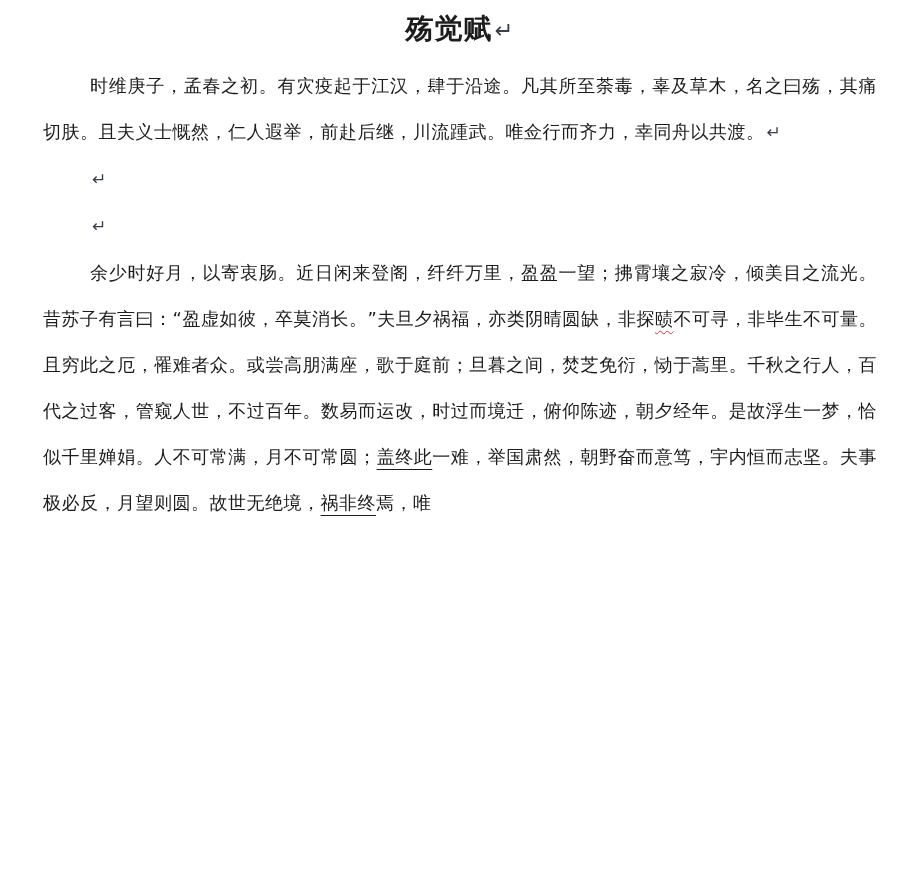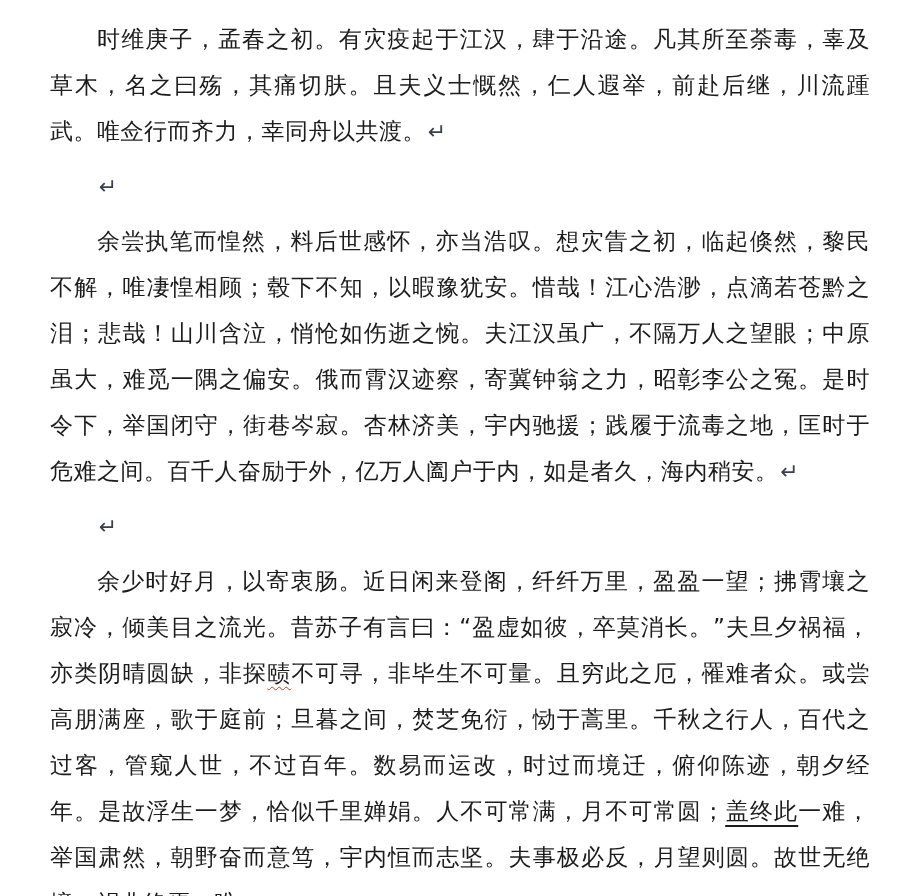--- a/index.html
+++ b/index.html
@@ -15,22 +15,22 @@
   }
   .doc-title{
     margin:0 0 12px 0;
     text-align:center;
     font-size:28px;
     font-weight:700;
     line-height:42px;
     letter-spacing:1px;
   }
   .para{
-    margin:8px;
-    font-size:23px;
+    margin:1px;
+    font-size:18px;
     line-height:46px;
     text-align:justify;
     text-indent:47px;
     letter-spacing:0.5px;
     word-break:break-all;
   }
   .para.empty{min-height:46px;}
   .pilcrow{
     color:#3a3f4a;
     font-weight:400;
@@ -51,20 +51,20 @@
     text-decoration-color:#1c1c1c;
     text-decoration-thickness:1.5px;
     text-underline-offset:6px;
     text-decoration:underline;
   }
 </style>
 </head>
 <body>
 
 <div class="page">
+  <h1 class="doc-title"><span>殇觉赋</span><span class="pilcrow">↵</span></h1>
   <div id="doc-body">
       <p class="para"><span class="seg-normal">时维庚子，孟春之初。有灾疫起于江汉，肆于沿途。凡其所至荼毒，辜及草木，名之曰殇，其痛切肤。且夫义士慨然，仁人遐举，前赴后继，川流踵武。唯佥行而齐力，幸同舟以共渡。</span><span class="pilcrow">↵</span></p>
       <p class="para empty"><span class="pilcrow">↵</span></p>
-      <p class="para"><span class="seg-normal">余尝执笔而惶然，料后世感怀，亦当浩叹。想灾眚之初，临起倏然，黎民不解，唯凄惶相顾；毂下不知，以暇豫犹安。惜哉！江心浩渺，点滴若苍黔之泪；悲哉！山川含泣，悄怆如伤逝之惋。夫江汉虽广，不隔万人之望眼；中原虽大，难觅一隅之偏安。俄而霄汉迹察，寄冀钟翁之力，昭彰李公之冤。是时令下，举国闭守，街巷岑寂。杏林济美，宇内驰援；践履于流毒之地，匡时于危难之间。百千人奋励于外，亿万人阖户于内，如是者久，海内稍安。</span><span class="pilcrow">↵</span></p>
       <p class="para empty"><span class="pilcrow">↵</span></p>
       <p class="para"><span class="seg-normal">余少时好月，以寄衷肠。近日闲来登阁，纤纤万里，盈盈一望；拂霄壤之寂冷，倾美目之流光。昔苏子有言曰：“盈虚如彼，卒莫消长。”夫旦夕祸福，亦类阴晴圆缺，非探</span><span class="seg-spellcheck">赜</span><span class="seg-normal">不可寻，非毕生不可量。且穷此之厄，罹难者众。或尝高朋满座，歌于庭前；旦暮之间，焚芝免衍，恸于蒿里。千秋之行人，百代之过客，管窥人世，不过百年。数易而运改，时过而境迁，俯仰陈迹，朝夕经年。是故浮生一梦，恰似千里婵娟。人不可常满，月不可常圆；</span><span class="seg-underline">盖终此</span><span class="seg-normal">一难，举国肃然，朝野奋而意笃，宇内恒而志坚。夫事极必反，月望则圆。故世无绝境，</span><span class="seg-underline">祸非终</span><span class="seg-normal">焉，唯</span></p>
     </div>
 </div>
 
 </body></html>

